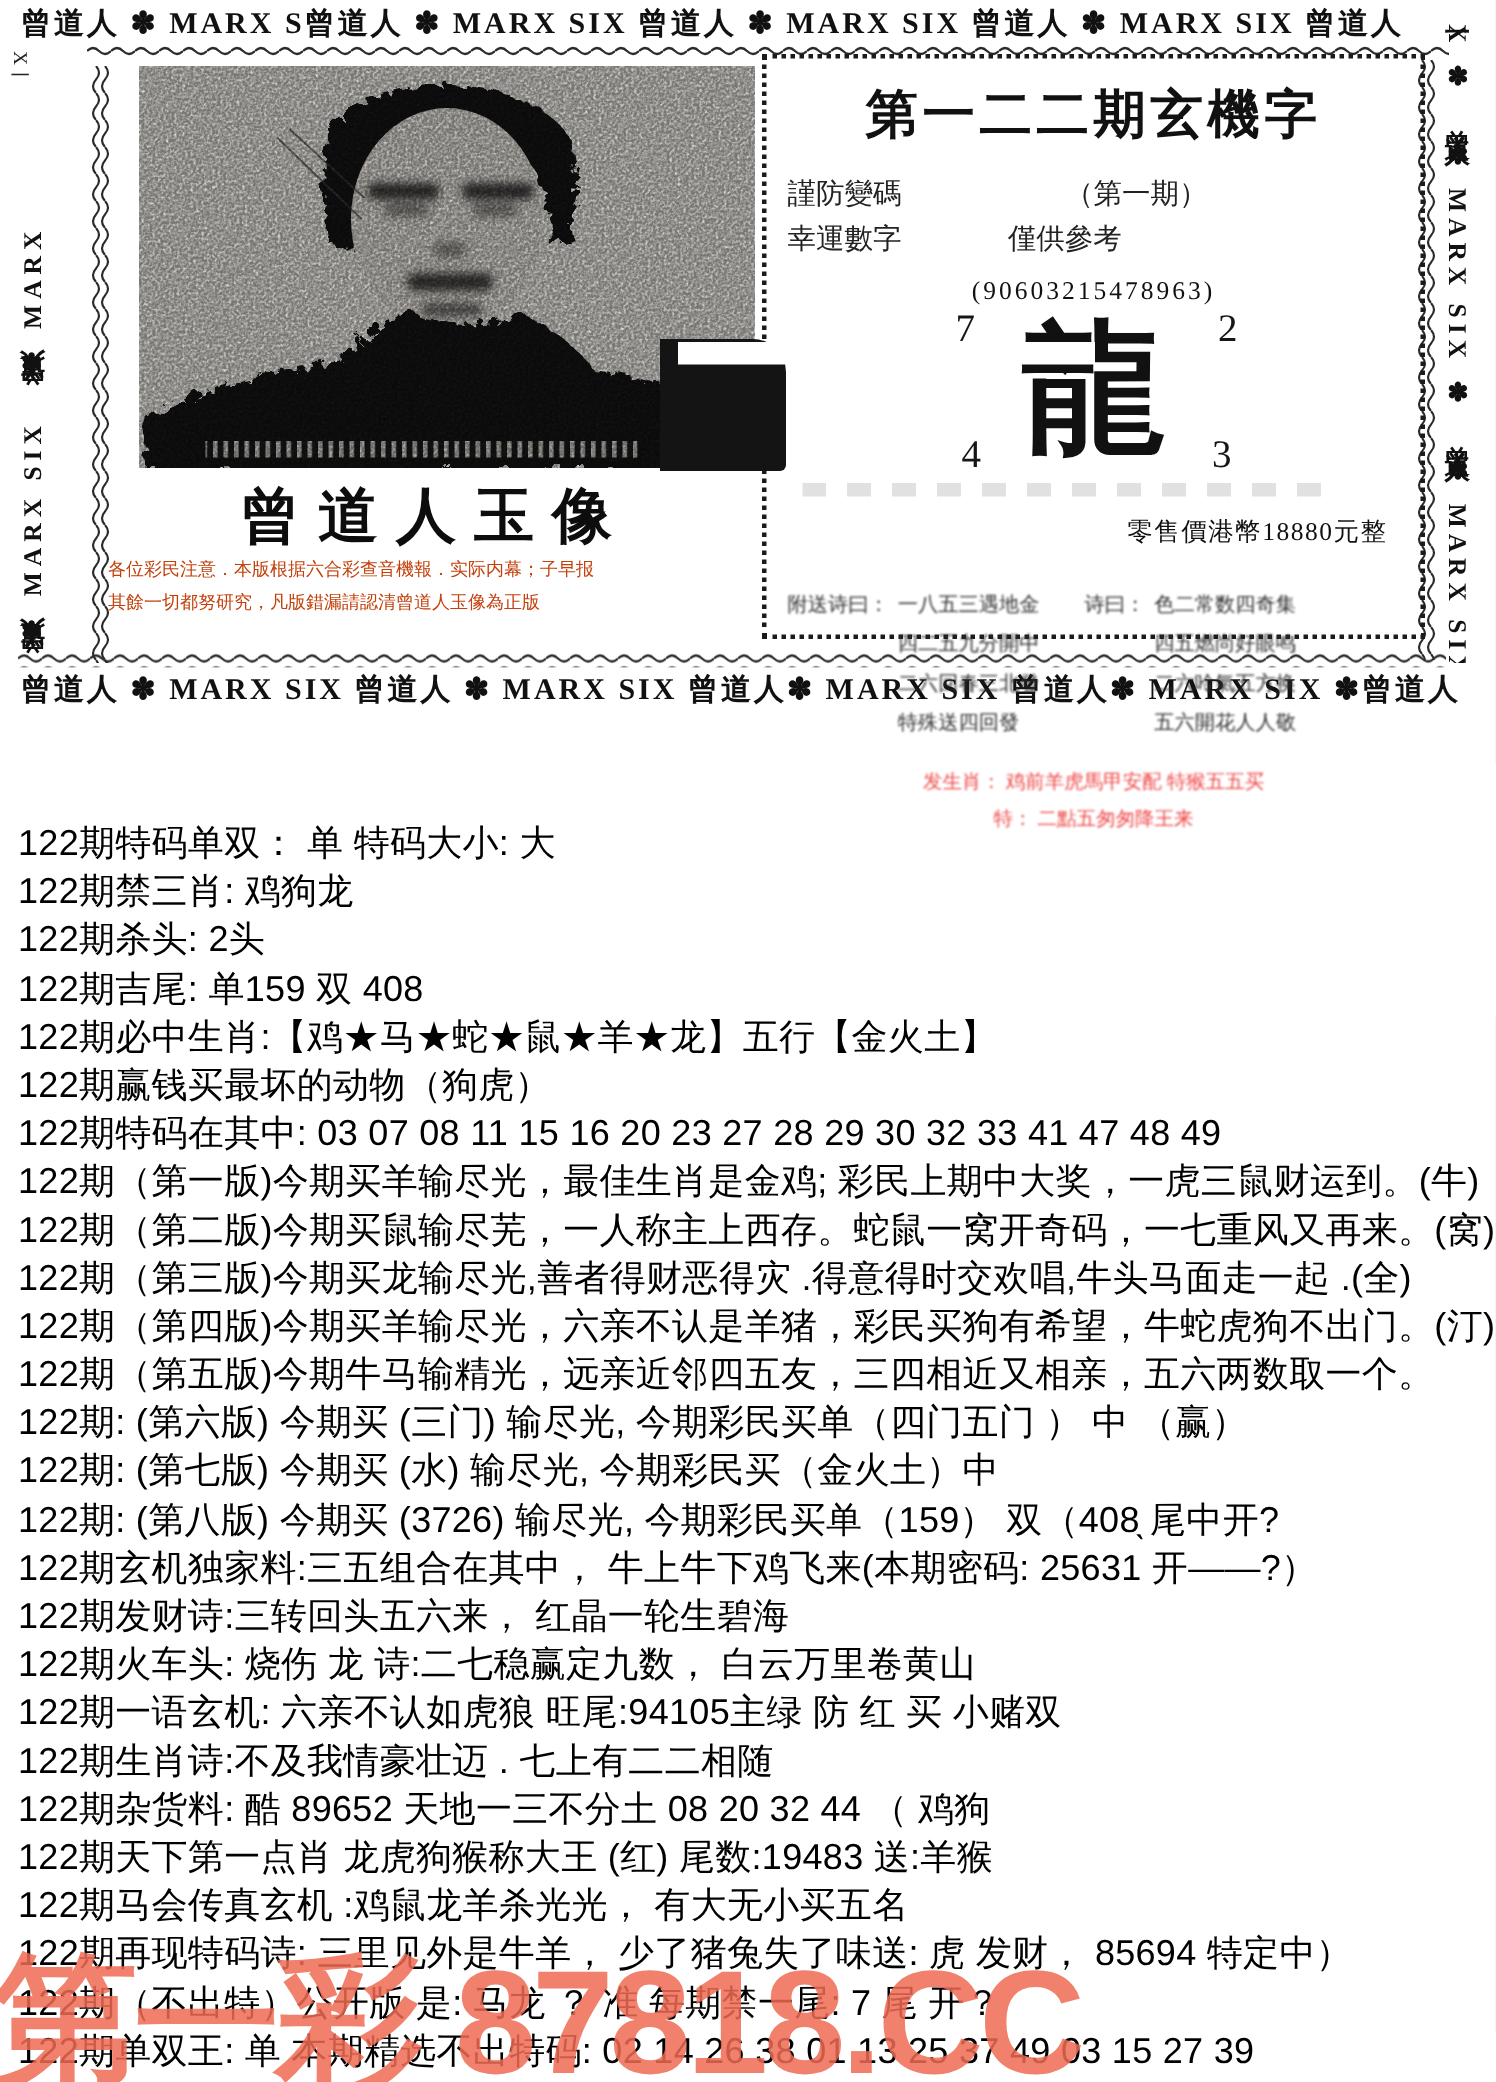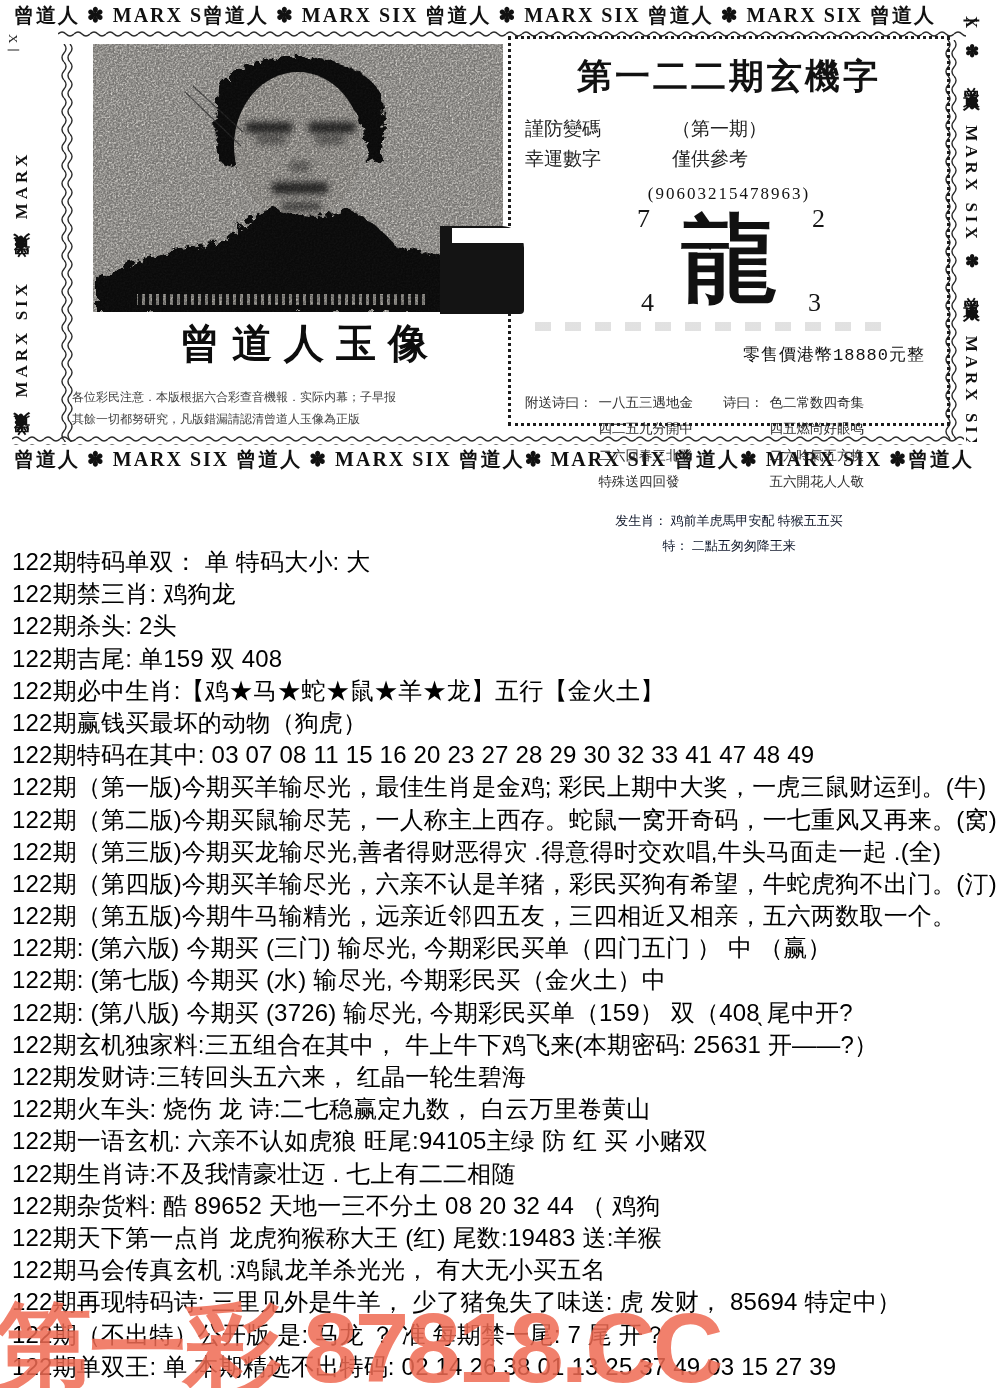--- a/index.html
+++ b/index.html
@@ -20,52 +20,52 @@
   .vstrip.left{left:10px;top:150px;height:300px;transform:rotate(180deg);}
   .vstrip.right{left:960px;top:12px;height:430px;}
   .wave-v{position:absolute;}
   .wave-v.left{left:60px;top:44px;width:14px;height:398px;}
   .wave-v.right{left:944px;top:40px;width:15px;height:400px;}
   
   .photo{position:absolute;left:92px;top:44px;width:412px;height:268px;}
   .shoulder-blob{position:absolute;left:440px;top:226px;width:84px;height:88px;
       background:#141414;border-radius:0 22px 4px 0;z-index:3;}
   .erase-strip{position:absolute;left:452px;top:228px;width:278px;height:15px;background:#fff;z-index:4;}
-  .caption{position:absolute;left:104px;top:316px;width:412px;text-align:center;
+  .caption{position:absolute;left:84px;top:316px;width:412px;text-align:center;
       font-size:40px;letter-spacing:12px;color:#0d0d0d;}
-  .notes{position:absolute;left:72px;top:386px;width:438px;font-size:12px;line-height:1.85;
-      color:#404040;filter:blur(0.4px);font-family:"Liberation Serif",serif;}
+  .notes{position:absolute;left:72px;top:368px;width:438px;font-size:12px;line-height:1.85;
+      color:#c2410c;filter:blur(0.4px);font-family:"Liberation Serif",serif;}
   
   .panel{position:absolute;left:508px;top:36px;width:442px;height:390px;box-sizing:border-box;
       border:3px dotted #1b1b1b;padding:6px 14px;z-index:2;}
   .p-title{font-family:"Liberation Serif",serif;font-weight:bold;font-size:35px;
       text-align:center;letter-spacing:3px;margin-top:8px;}
   .p-meta{margin-top:16px;font-family:"Liberation Serif",serif;font-size:19px;color:#222;
       filter:blur(0.3px);}
   .p-meta .mrow{display:grid;grid-template-columns:36% 42% 22%;margin-top:4px;}
-  .p-meta .mrow span:last-child{text-align:left;}
+  .p-meta .mrow span:last-child{text-align:center;}
   .p-serial{text-align:center;font-family:"Liberation Serif",serif;font-size:17px;
       letter-spacing:2px;margin-top:12px;filter:blur(0.3px);}
   .p-zodiac{position:relative;height:112px;margin-top:2px;text-align:center;}
   .z-box{position:relative;display:inline-block;padding:0 52px;height:112px;}
   .z-char{font-family:"Liberation Serif",serif;font-weight:bold;font-size:96px;line-height:108px;}
   .z-n{position:absolute;font-family:"Liberation Serif",serif;font-size:26px;color:#161616;}
   .z-tl{left:8px;top:-2px;}  .z-tr{right:4px;top:-2px;}
   .z-bl{left:12px;bottom:0;} .z-br{right:8px;bottom:0;}
   .p-erase{height:9px;margin:4px 40px 0 10px;opacity:.45;
       background:repeating-linear-gradient(90deg,#bdbdbd 0 16px,transparent 16px 30px);}
-  .p-price{text-align:right;padding-right:8px;font-family:Liberation Mono, monospace;
+  .p-price{text-align:right;padding-right:8px;font-family:Liberation Serif, serif;
       font-size:17px;margin-top:12px;letter-spacing:1px;filter:blur(0.4px);}
   .p-poems{margin-top:24px;display:flex;font-family:"Liberation Serif",serif;
       font-size:13.5px;line-height:1.95;color:#2d2d2d;filter:blur(0.55px);}
   .p-poems .col{display:flex;}
   .p-poems .lines{margin-left:6px;}
   .p-poems .col.r{margin-left:30px;}
   .p-foot{margin-top:14px;text-align:center;font-family:"Liberation Serif",serif;
-      font-size:13px;line-height:1.9;color:#0f172a;filter:blur(0.55px);}
+      font-size:13px;line-height:1.9;color:#ef4444;filter:blur(0.55px);}
   
   .list{position:absolute;left:12px;top:546px;width:985px;}
   .row{height:32.2px;font-size:24px;font-weight:500;white-space:nowrap;color:#000000;
       letter-spacing:0.2px;}
   
   .watermark{position:absolute;left:-6px;top:1284px;font-size:98px;font-weight:800;
       letter-spacing:-3px;white-space:nowrap;z-index:9;pointer-events:none;}
   .hidden-defs{position:absolute;width:0;height:0;overflow:hidden;}
 </style>
 </head>

